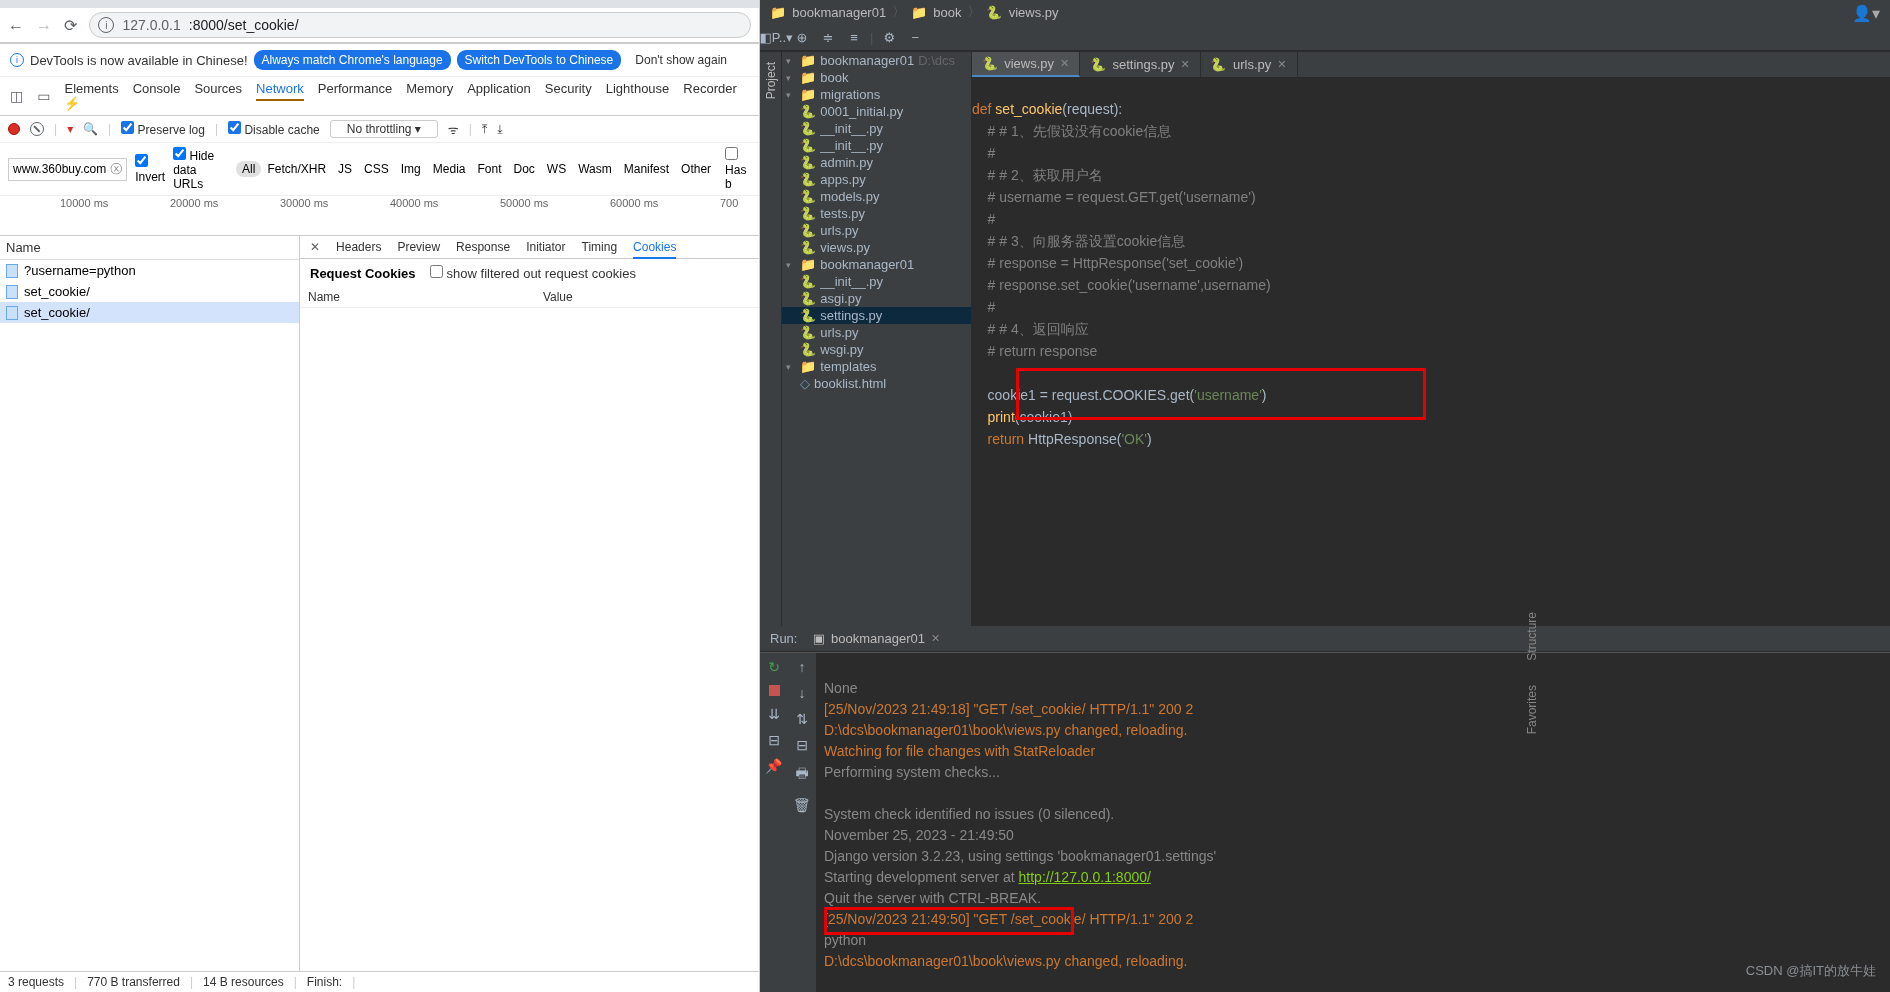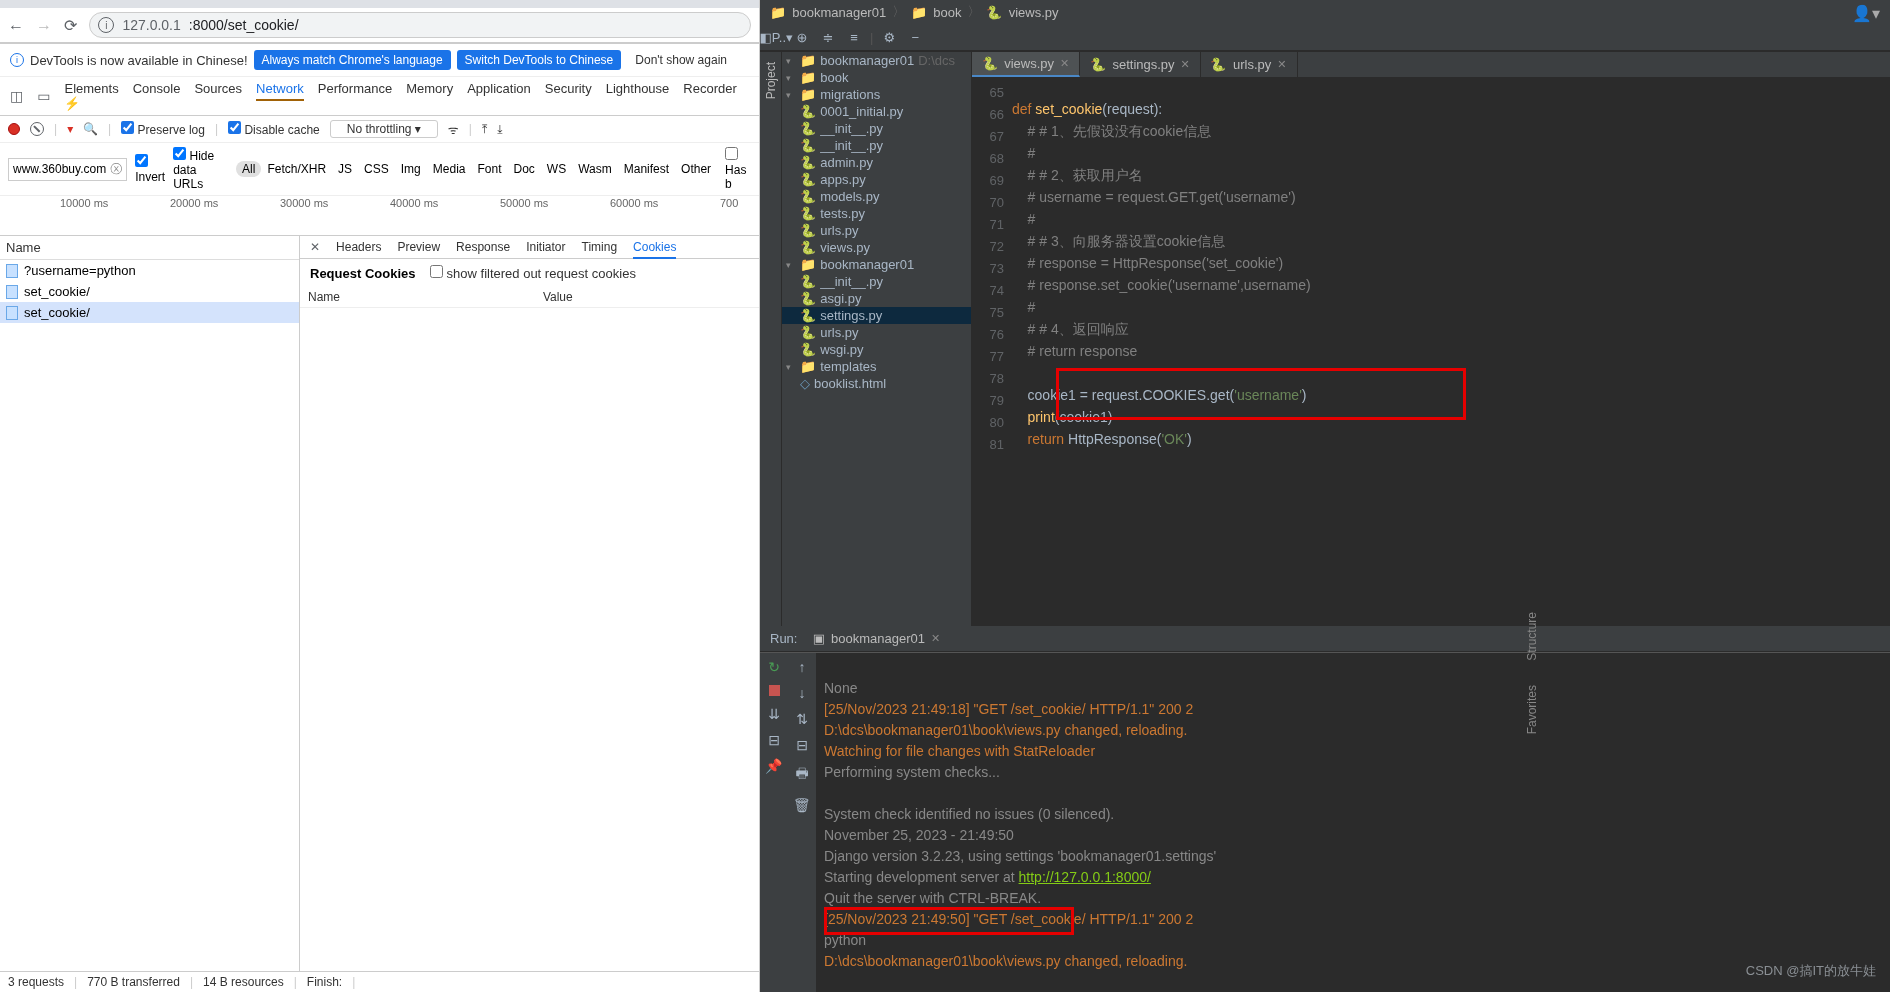--- a/index.html
+++ b/index.html
@@ -13,21 +13,21 @@
 .navbar .icn { color:#5f6368; font-size:16px; cursor:pointer; }
 .urlbox { flex:1; display:flex; align-items:center; gap:8px; padding:4px 8px; border:1px solid #ccc; border-radius:20px; background:#f1f3f4; }
 .urlbox .info { width:16px; height:16px; border:1.5px solid #5f6368; border-radius:50%; display:flex; align-items:center; justify-content:center; font-size:10px; color:#5f6368; }
 .urlbox span { font-size:14px; color:#5f6368; }
 .content { padding:12px 8px; font-size:15px; flex:0 0 auto; height:132px; }
 
 
 .devtools { display:flex; flex-direction:column; flex:1; border-top:1px solid #ccc; }
 .infobar { display:flex; align-items:center; gap:6px; padding:6px 10px; font-size:13px; color:#333; border-bottom:1px solid #eee; }
 .infobar .icircle { width:14px; height:14px; border:1.5px solid #1a73e8; border-radius:50%; color:#1a73e8; font-size:9px; display:flex; align-items:center; justify-content:center; }
-.blue-btn { background:#1a73e8; color:#fff; border-radius:3px; padding:3px 8px; font-size:12px; cursor:pointer; }
+.blue-btn { background:#1a73e8; color:#fff; border-radius:9px; padding:3px 8px; font-size:12px; cursor:pointer; }
 .grey-btn { padding:3px 8px; font-size:12px; cursor:pointer; color:#333; }
 .dt-tabs { display:flex; align-items:center; gap:14px; padding:4px 10px; border-bottom:1px solid #ccc; font-size:13px; color:#333; }
 .dt-tabs .t { cursor:pointer; padding:3px 0; }
 .dt-tabs .t.active { color:#1a73e8; border-bottom:2px solid #a16207; }
 .dt-tabs .dev-icn { color:#5f6368; font-size:14px; }
 .toolbar { display:flex; align-items:center; gap:10px; padding:4px 8px; border-bottom:1px solid #eee; font-size:12px; color:#333; }
 .toolbar input[type=checkbox] { accent-color:#1a73e8; }
 .red-dot { width:12px; height:12px; border-radius:50%; background:#d93025; border:1px solid #a50e0e; }
 .no-circ { width:14px; height:14px; border:1.5px solid #5f6368; border-radius:50%; position:relative; }
 .no-circ:after { content:''; position:absolute; left:2px; right:2px; top:5px; height:1.5px; background:#5f6368; transform:rotate(45deg); }
@@ -353,39 +353,20 @@
           <span>booklist.html</span>
         </div>
       </div>
     <div class="editor-area">
       <div class="edtabs" id="edtabs">
           <div class="edtab active"><span class="file-icn">🐍</span>views.py<span class="close">✕</span></div>
           <div class="edtab"><span class="file-icn">🐍</span>settings.py<span class="close">✕</span></div>
           <div class="edtab"><span class="file-icn">🐍</span>urls.py<span class="close">✕</span></div>
         </div>
       <div class="code">
-        <div class="gutter" id="gutter">
-            <div>65</div>
-            <div>66</div>
-            <div>67</div>
-            <div>68</div>
-            <div>69</div>
-            <div>70</div>
-            <div>71</div>
-            <div>72</div>
-            <div>73</div>
-            <div>74</div>
-            <div>75</div>
-            <div>76</div>
-            <div>77</div>
-            <div>78</div>
-            <div>79</div>
-            <div>80</div>
-            <div>81</div>
-          </div>
         <div class="codetext">
 <pre><span class="kw">def</span> <span class="fn">set_cookie</span>(<span class="id">request</span>):</pre>
 <pre>    <span class="com"># # 1、先假设没有cookie信息</span></pre>
 <pre>    <span class="com">#</span></pre>
 <pre>    <span class="com"># # 2、获取用户名</span></pre>
 <pre>    <span class="com"># username = request.GET.get('username')</span></pre>
 <pre>    <span class="com">#</span></pre>
 <pre>    <span class="com"># # 3、向服务器设置cookie信息</span></pre>
 <pre>    <span class="com"># response = HttpResponse('set_cookie')</span></pre>
 <pre>    <span class="com"># response.set_cookie('username',username)</span></pre>

